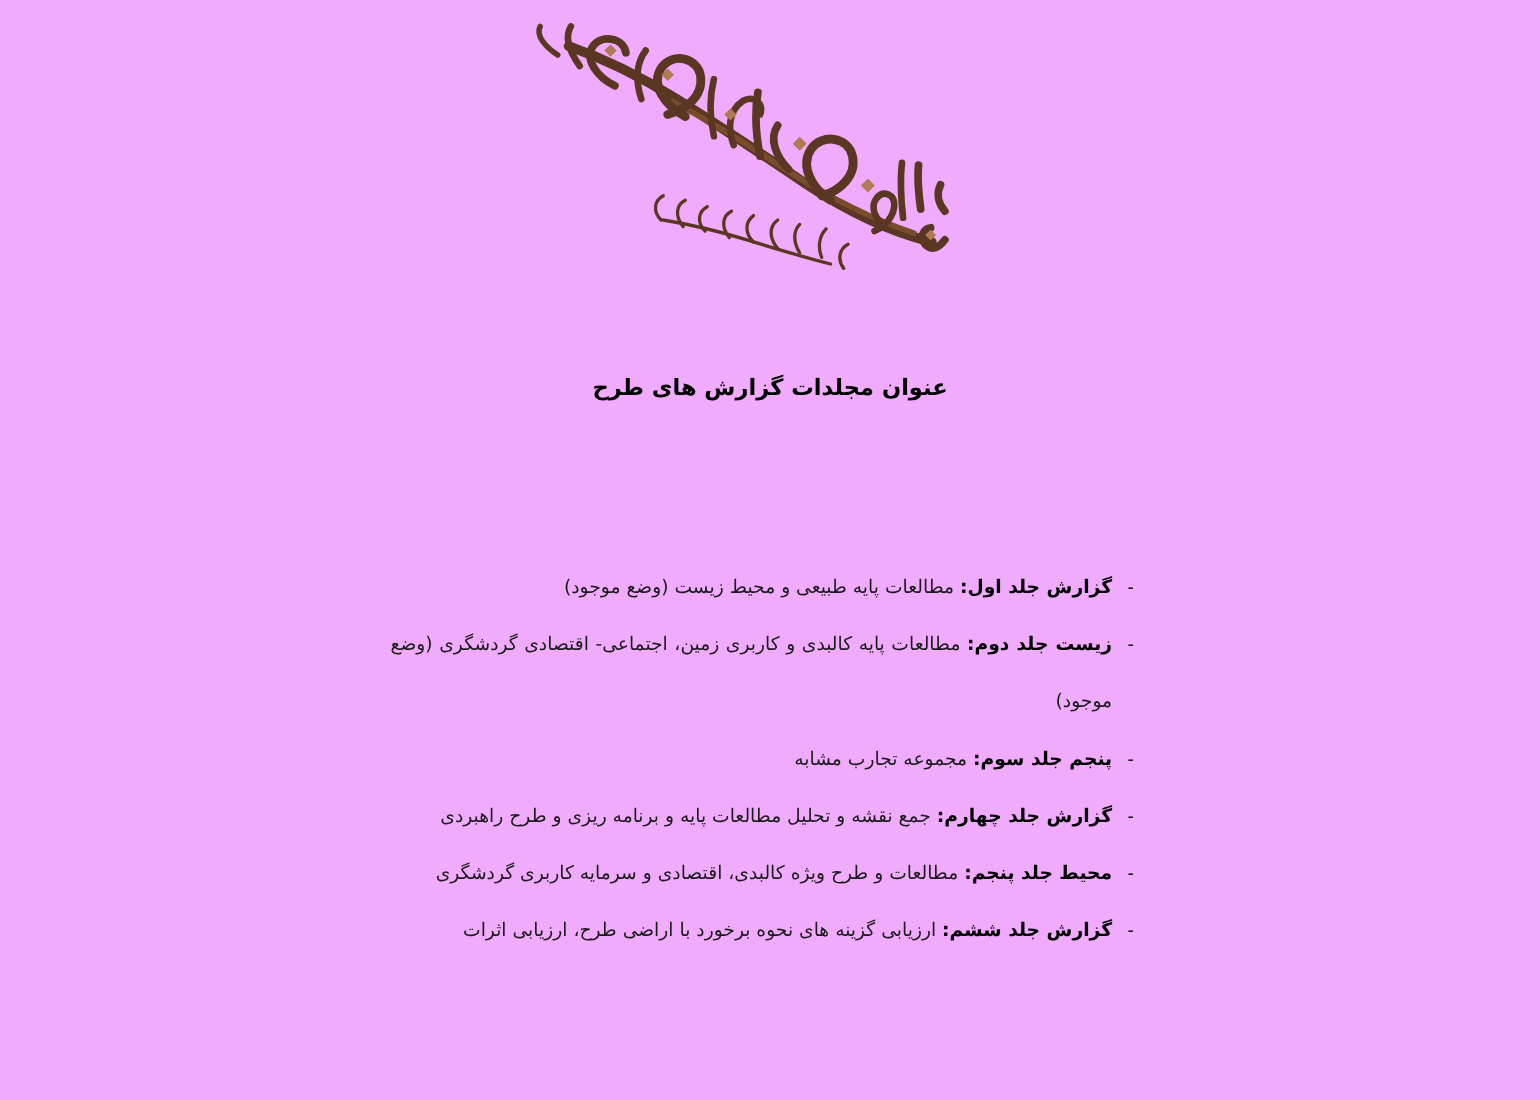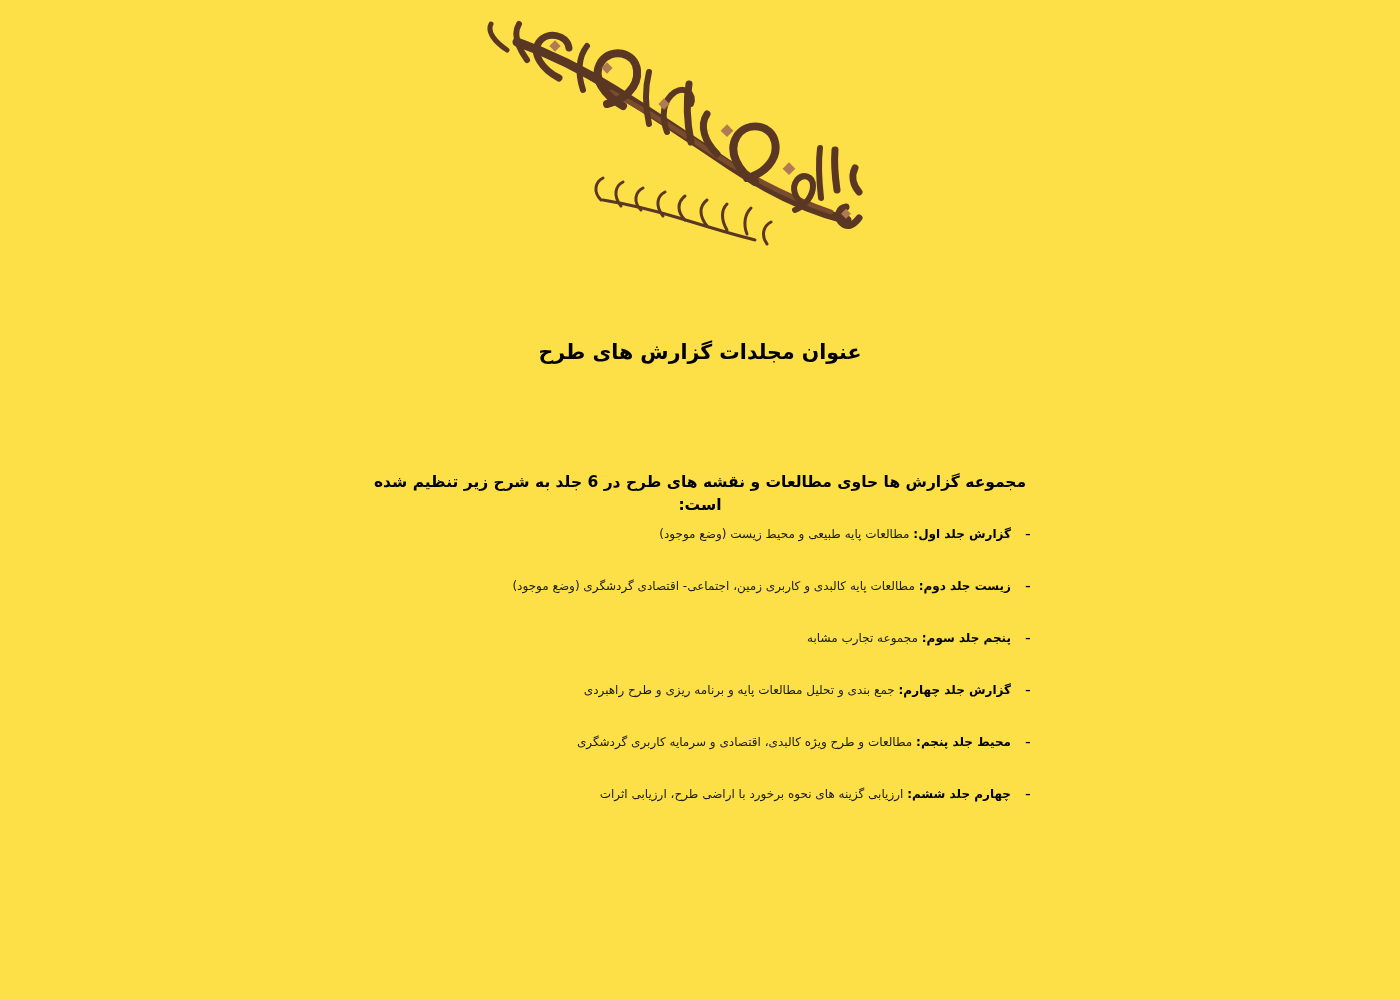--- a/index.html
+++ b/index.html
@@ -13,21 +13,21 @@
     height: 1000px;
     position: relative;
     overflow: hidden;
     font-family: "DejaVu Sans", "Liberation Sans", sans-serif;
     color: #000000;
   }
 
   .page {
     position: absolute;
     inset: 0;
-    background: #fde047;
+    background: #f0abfc;
   }
 
   
   .calligraphy-block {
     position: absolute;
     left: 455px;
     top: 14px;
     width: 430px;
     height: 232px;
   }
@@ -92,21 +92,21 @@
     width: 34px;
     text-align: center;
     font-size: 16px;
     line-height: 52px;
     color: #000;
     user-select: none;
   }
 
   .volume-text {
     flex: 1 1 auto;
-    font-size: 12px;
+    font-size: 17px;
     line-height: 52px;
     text-align: justify;
     text-align-last: right;
     direction: rtl;
     unicode-bidi: isolate;
     color: #1a1a1a;
   }
   .volume-text.two-line {
     line-height: 52px;
   }
@@ -173,21 +173,20 @@
         <path d="M186 196 C178 188 180 178 188 174"></path>
         <path d="M166 192 C158 182 160 172 168 168"></path>
         <path d="M146 186 C138 178 140 168 148 164"></path>
         <path d="M312 230 C306 222 308 212 316 208"></path>
       </g>
     </svg>
   </div>
 
   <h1 class="doc-title">عنوان مجلدات گزارش های طرح</h1>
 
-  <p class="intro-line">مجموعه گزارش ها حاوی مطالعات و نقشه های طرح در 6 جلد به شرح زیر تنظیم شده است:</p>
 
   <div class="volume-list">
 
     <div class="volume-item">
       <span class="bullet-dash">-</span>
       <div class="volume-text">
         <span class="volume-label">گزارش جلد اول:</span><span class="volume-body"> مطالعات پایه طبیعی و محیط زیست (وضع موجود)</span>
       </div>
     </div>
 
@@ -201,33 +200,33 @@
     <div class="volume-item">
       <span class="bullet-dash">-</span>
       <div class="volume-text">
         <span class="volume-label">پنجم جلد سوم:</span><span class="volume-body"> مجموعه تجارب مشابه</span>
       </div>
     </div>
 
     <div class="volume-item">
       <span class="bullet-dash">-</span>
       <div class="volume-text two-line">
-        <span class="volume-label">گزارش جلد چهارم:</span><span class="volume-body"> جمع بندی و تحلیل مطالعات پایه و برنامه ریزی و طرح راهبردی</span>
+        <span class="volume-label">گزارش جلد چهارم:</span><span class="volume-body"> جمع نقشه و تحلیل مطالعات پایه و برنامه ریزی و طرح راهبردی</span>
       </div>
     </div>
 
     <div class="volume-item">
       <span class="bullet-dash">-</span>
       <div class="volume-text two-line">
         <span class="volume-label">محیط جلد پنجم:</span><span class="volume-body"> مطالعات و طرح ویژه کالبدی، اقتصادی و سرمایه کاربری گردشگری</span>
       </div>
     </div>
 
     <div class="volume-item">
       <span class="bullet-dash">-</span>
       <div class="volume-text">
-        <span class="volume-label">چهارم جلد ششم:</span><span class="volume-body"> ارزیابی گزینه های نحوه برخورد با اراضی طرح، ارزیابی اثرات</span>
+        <span class="volume-label">گزارش جلد ششم:</span><span class="volume-body"> ارزیابی گزینه های نحوه برخورد با اراضی طرح، ارزیابی اثرات</span>
       </div>
     </div>
 
   </div>
 
 </div>
 
 </body></html>

